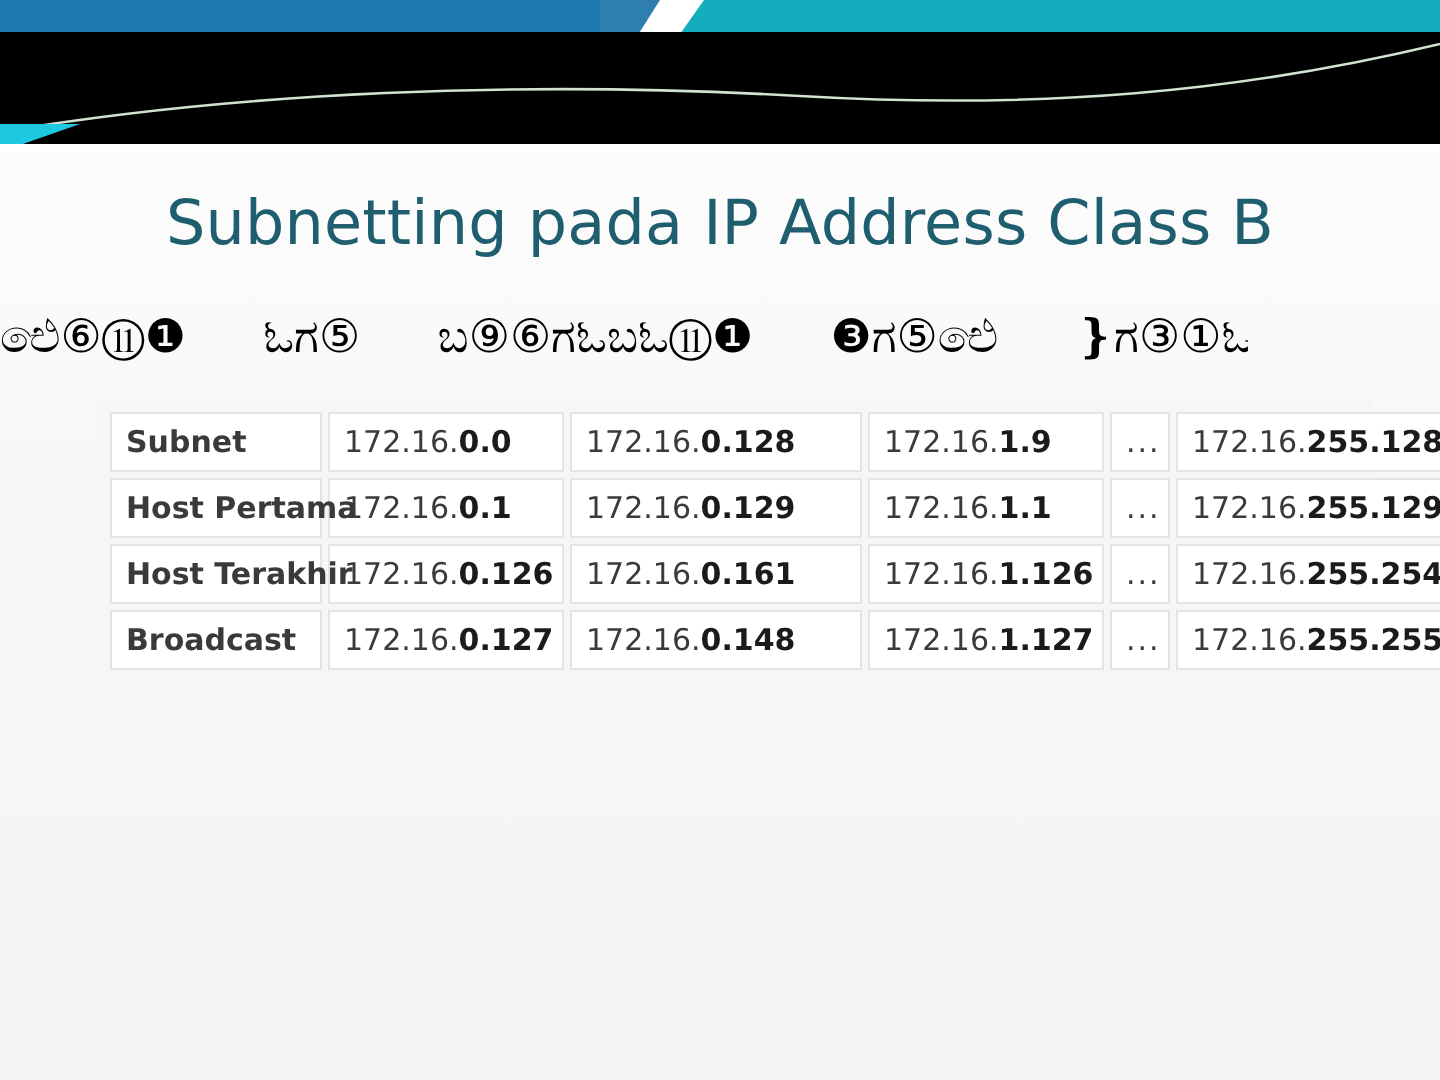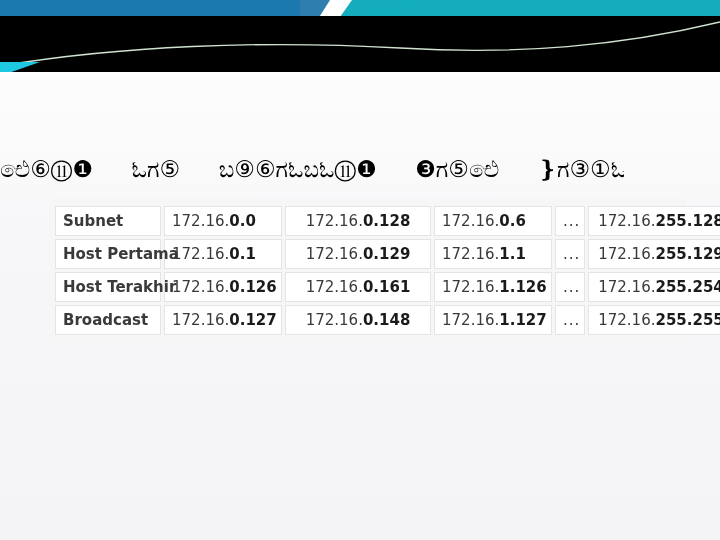--- a/index.html
+++ b/index.html
@@ -112,21 +112,21 @@
     color: #1b1b1b;
     font-weight: bold;
   }
   td.dots {
     width: 30px;
     text-align: center;
     color: #9a9a9e;
     letter-spacing: 1px;
     font-size: 14px;
   }
-  td.wide { width: 146px; text-align: center; }
+  td.wide { width: 146px; }
 </style>
 </head>
 <body>
 
 <div class="slide">
 
   <div class="hdr">
     <svg width="720" height="76" viewBox="0 0 720 76" xmlns="http://www.w3.org/2000/svg">
       <rect x="0" y="0" width="720" height="76" fill="#ffffff"></rect>
       <rect x="0" y="0" width="720" height="16" fill="#13adbd"></rect>
@@ -134,41 +134,42 @@
       <polygon points="300,0 400,0 352,18 300,18" fill="#2f7fae"></polygon>
       <polygon points="330,0 410,0 356,19 318,19" fill="#ffffff"></polygon>
       <polygon points="352,0 420,0 372,17 340,17" fill="#13adbd"></polygon>
       <path d="M0,16 L720,16 L720,72 L0,72 Z" fill="#000000"></path>
       <path d="M0,66 C120,46 260,40 400,48 C520,55 620,46 720,22" fill="none" stroke="#cfe3d0" stroke-width="1.3"></path>
       <polygon points="0,62 40,62 0,76" fill="#1ec8e0"></polygon>
       <rect x="0" y="72" width="720" height="4" fill="#ffffff"></rect>
     </svg>
   </div>
 
+  <div class="title">Subnetting pada IP Address Class B</div>
 
   <div class="glyphrow">
     <span class="seg">ඓ⑥⑪❶</span>
     <span class="gap"></span>
     <span class="seg">ಓಗ⑤</span>
     <span class="gap"></span>
     <span class="seg">ಬ⑨⑥ಗಓಬಓ⑪❶</span>
     <span class="gap"></span>
     <span class="seg">❸ಗ⑤ඓ</span>
     <span class="gap"></span>
     <span class="seg">❵ಗ③①ಓ</span>
   </div>
 
   <div class="tablewrap">
     <table class="ipt">
       <tbody>
         <tr>
           <td class="lbl">Subnet</td>
           <td class="ip"><span>172.16.</span><b>0.0</b></td>
           <td class="ip wide"><span>172.16.</span><b>0.128</b></td>
-          <td class="ip"><span>172.16.</span><b>0.6</b></td>
+          <td class="ip"><span>172.16.</span><b>1.9</b></td>
           <td class="dots">...</td>
           <td class="ip wide"><span>172.16.</span><b>255.128</b></td>
         </tr>
         <tr>
           <td class="lbl">Host Pertama</td>
           <td class="ip"><span>172.16.</span><b>0.1</b></td>
           <td class="ip wide"><span>172.16.</span><b>0.129</b></td>
           <td class="ip"><span>172.16.</span><b>1.1</b></td>
           <td class="dots">...</td>
           <td class="ip wide"><span>172.16.</span><b>255.129</b></td>

